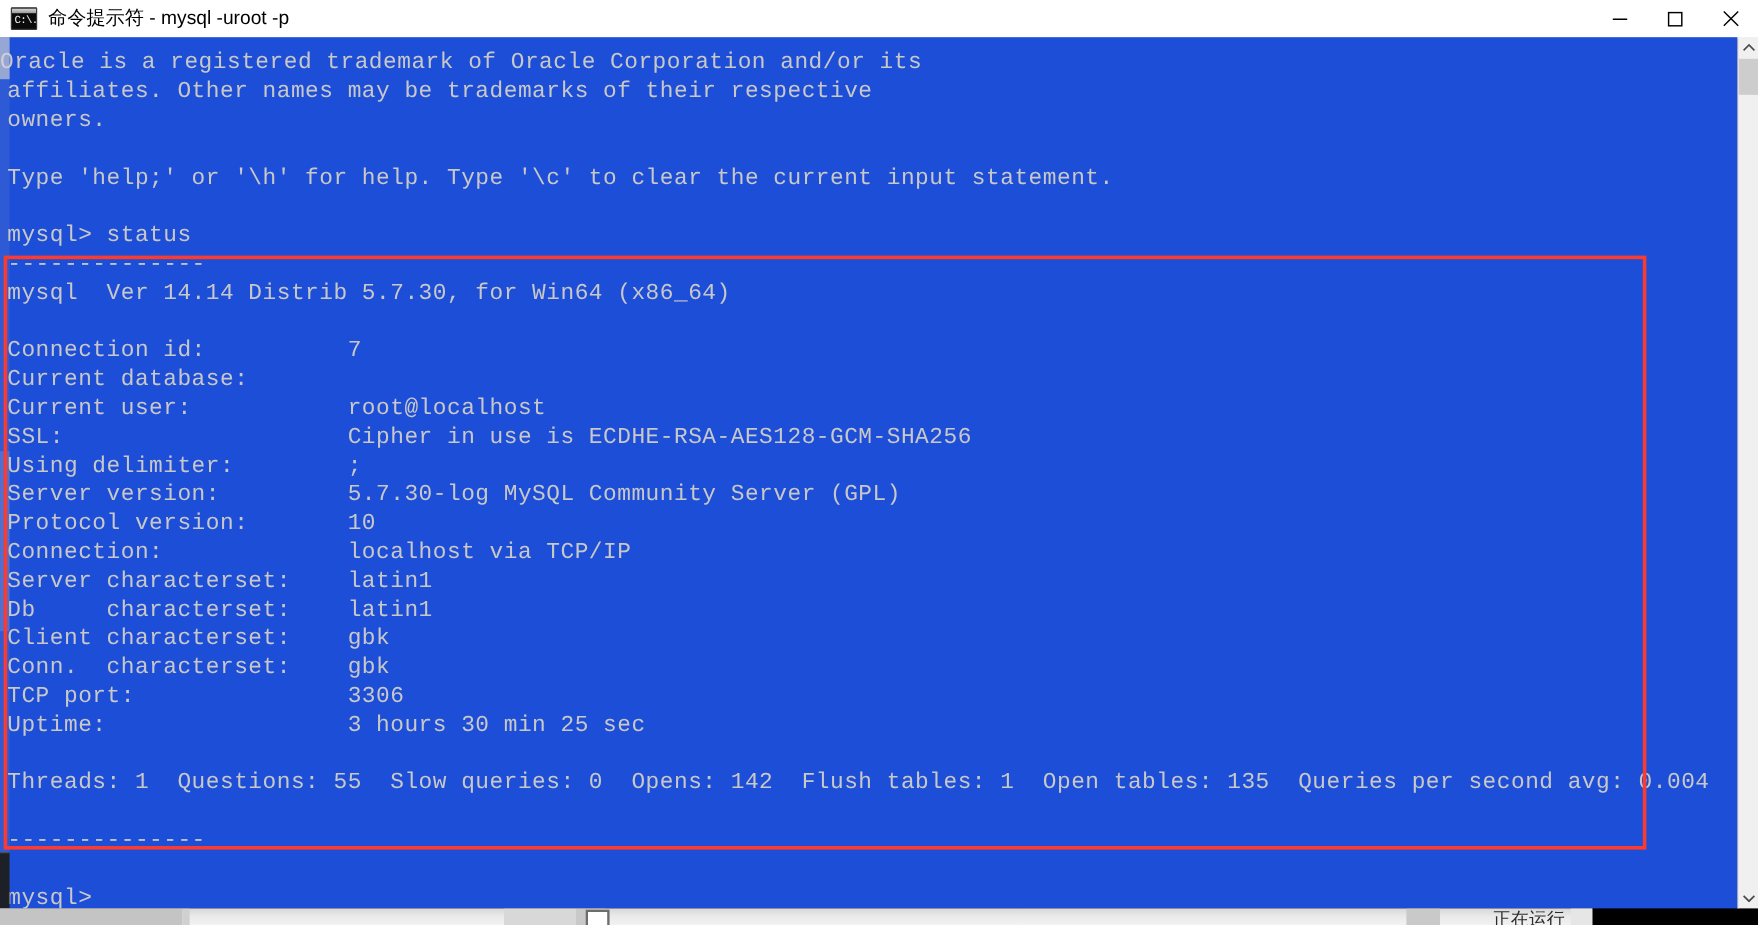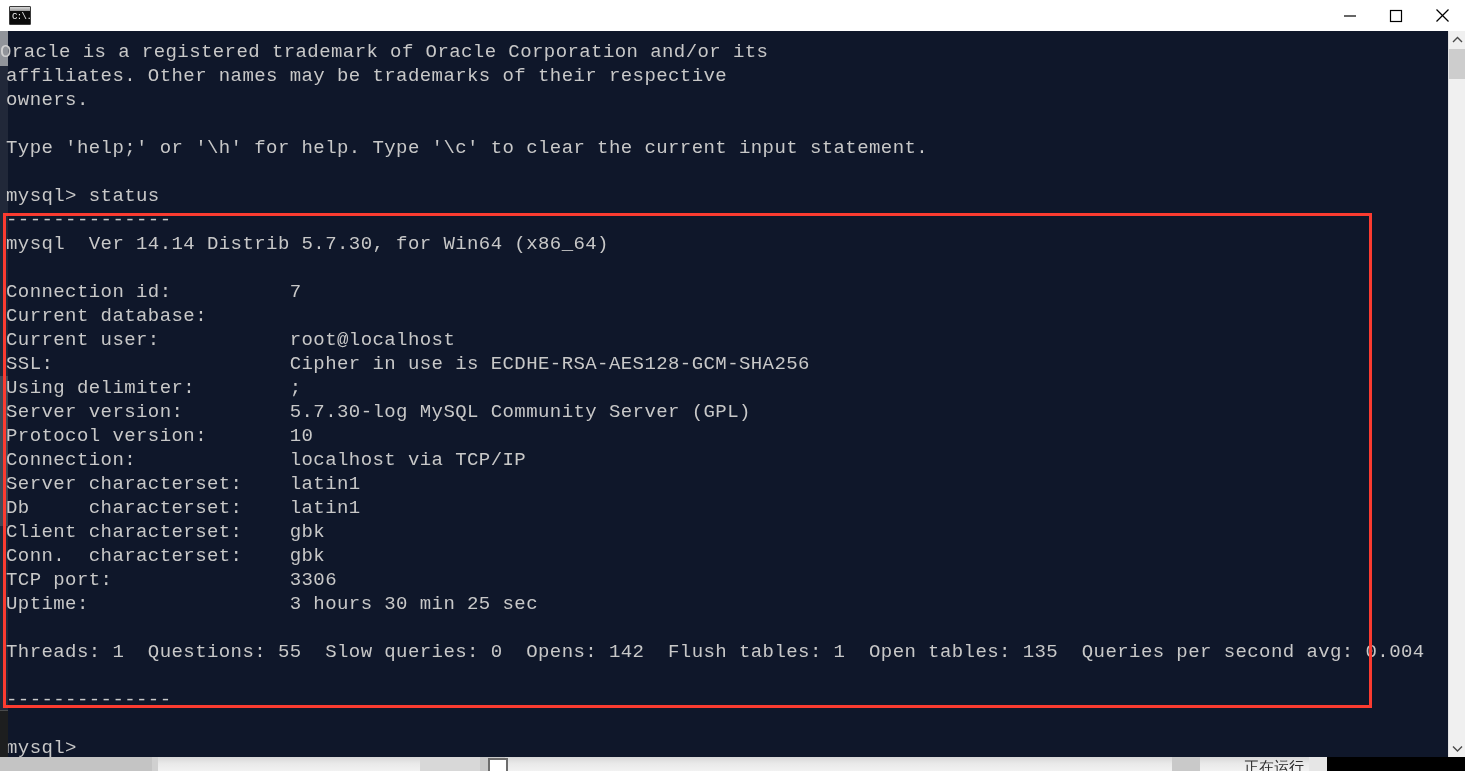--- a/index.html
+++ b/index.html
@@ -85,21 +85,21 @@
   }
   .tb-btn svg { display: block; }
 
   
   .term {
     position: absolute;
     left: 0;
     top: 31px;
     width: 1448px;
     height: 726px;
-    background: #0f172a;
+    background: #1d4ed8;
     overflow: hidden;
   }
   .term-text {
     position: absolute;
     left: 0;
     top: 9px;
     width: 1470px;
     margin: 0;
     color: #c8c8c8;
     font-family: "Liberation Mono", "DejaVu Sans Mono", monospace;
@@ -244,20 +244,21 @@
 </style>
 </head>
 <body>
 
 <div id="app">
 
   <div class="titlebar">
     <div class="tb-icon">
       <span class="cmdtext">C:\.</span>
     </div>
+    <div class="tb-title">命令提示符 - mysql  -uroot -p</div>
 
     <div class="tb-buttons">
       <div class="tb-btn">
         <svg width="14" height="14" viewBox="0 0 14 14">
           <line x1="1" y1="7" x2="13" y2="7" stroke="#000" stroke-width="1.2"></line>
         </svg>
       </div>
       <div class="tb-btn">
         <svg width="14" height="14" viewBox="0 0 14 14">
           <rect x="1.5" y="1.5" width="11" height="11" fill="none" stroke="#000" stroke-width="1.2"></rect>

